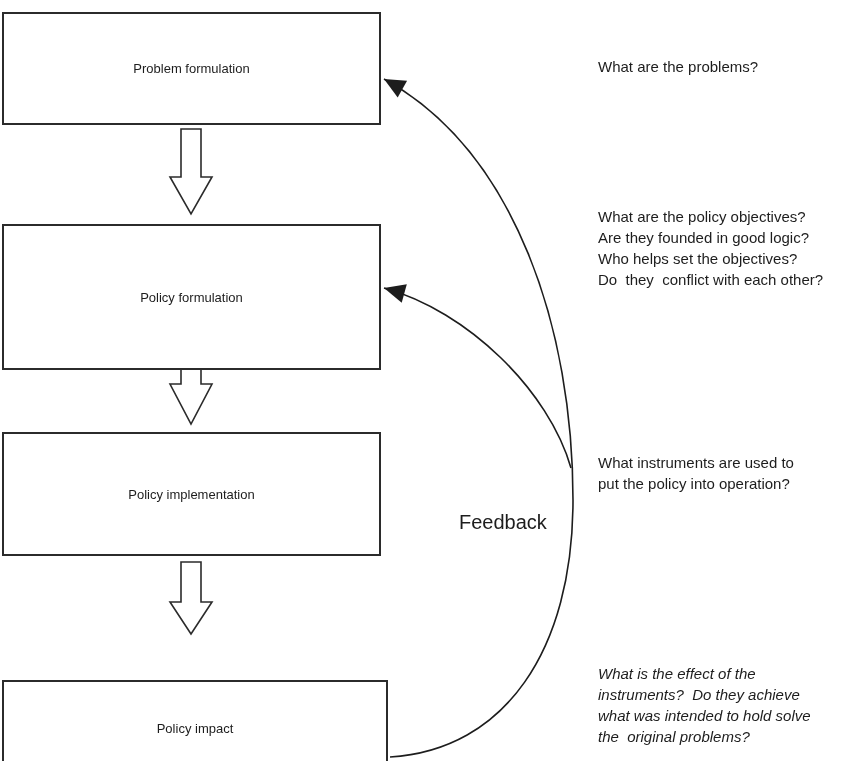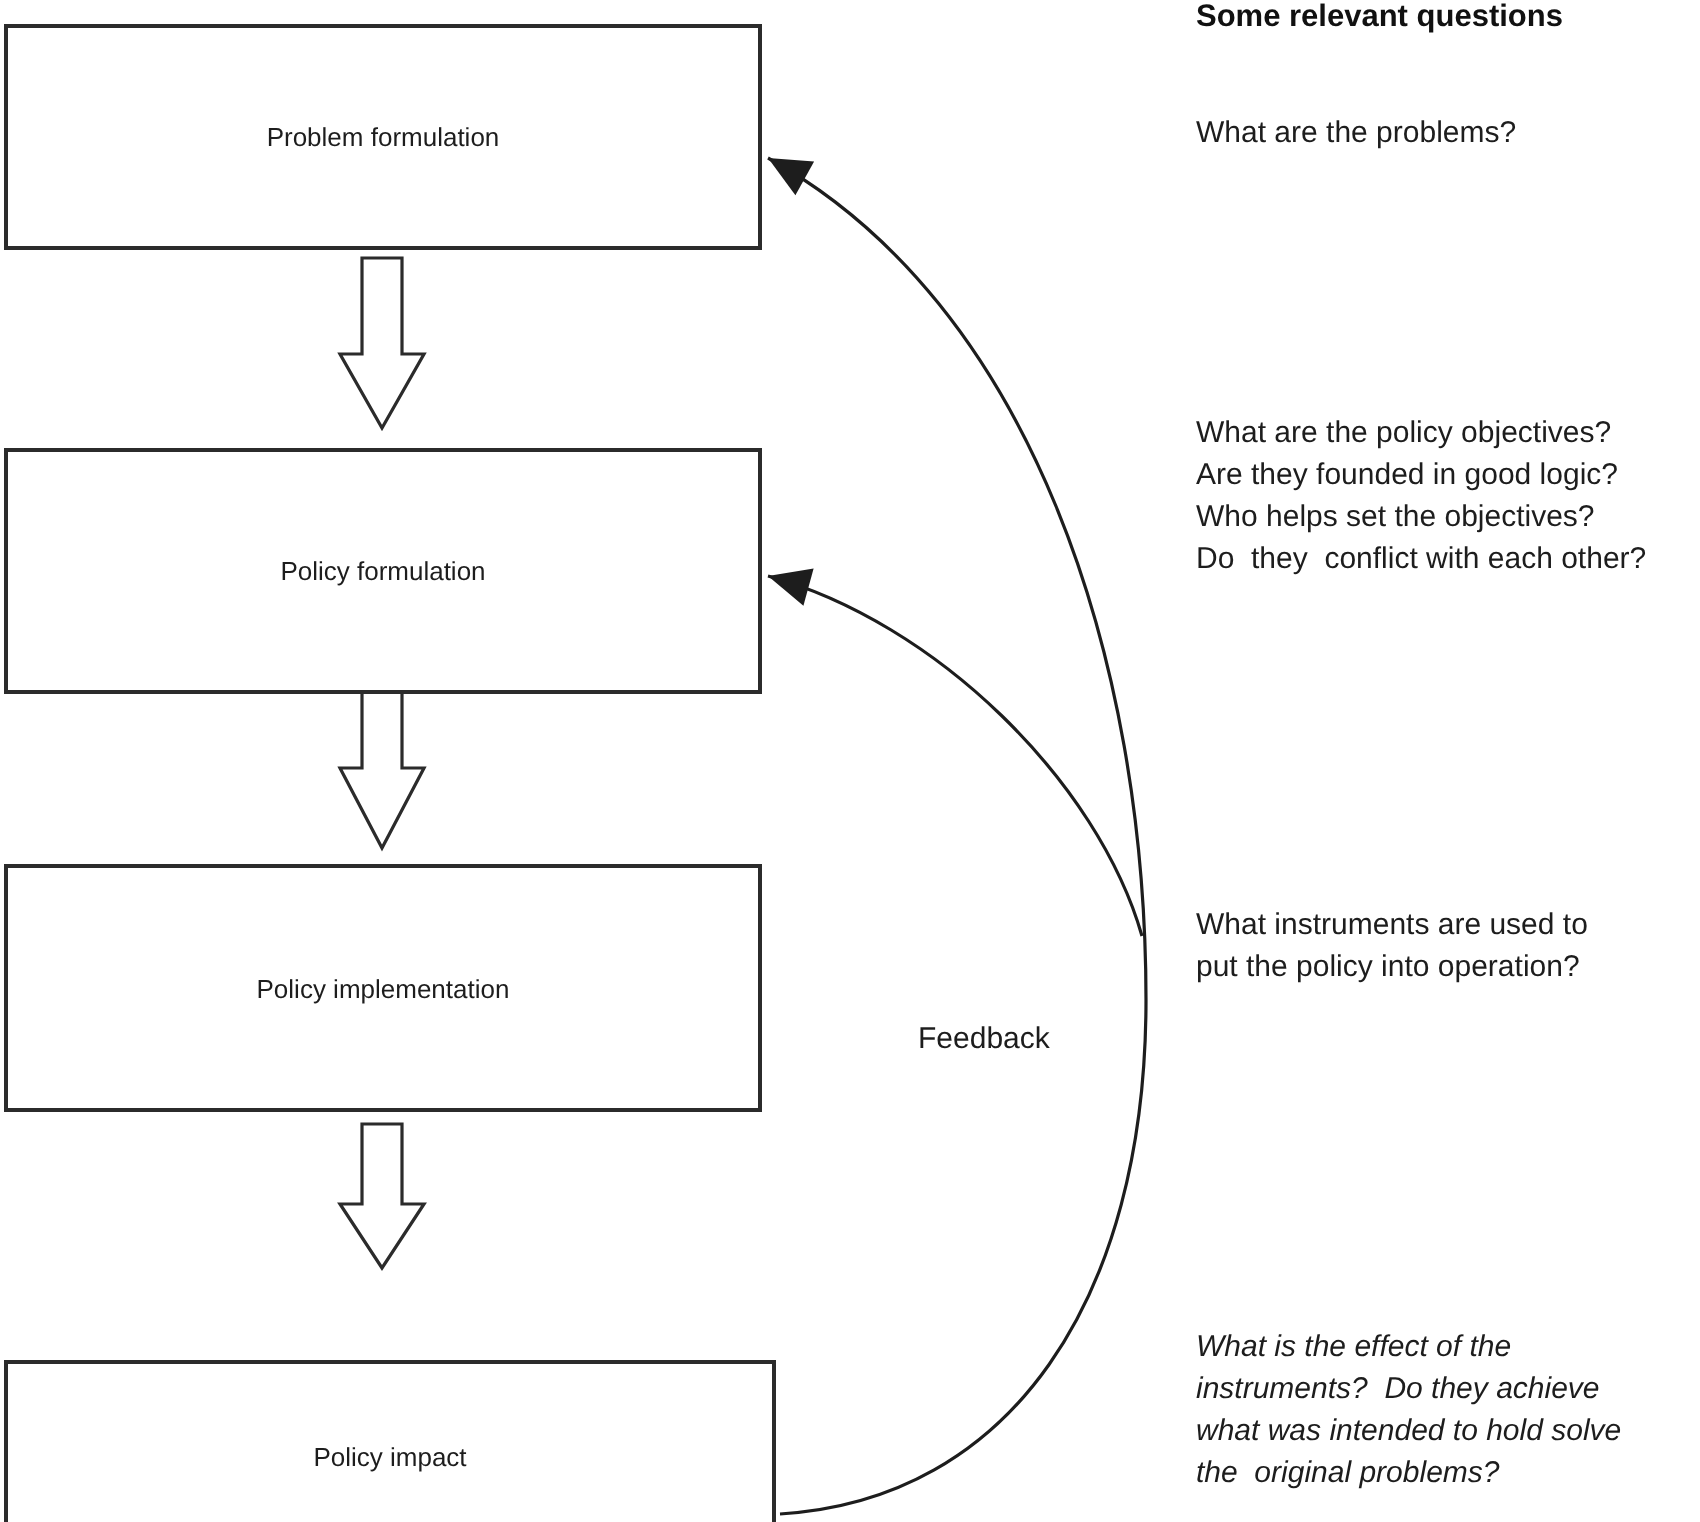--- a/index.html
+++ b/index.html
@@ -22,28 +22,28 @@
     left: 2px;
     border: 2px solid #2b2b2b;
     background: #ffffff;
     display: flex;
     align-items: center;
     justify-content: center;
     font-size: 13px;
     color: #1d1d1d;
   }
   .box-1 { top: 12px;  width: 379px; height: 113px; }
-  .box-2 { top: 224px; width: 379px; height: 123px; }
+  .box-2 { top: 224px; width: 379px; height: 146px; }
   .box-3 { top: 432px; width: 379px; height: 124px; }
   .box-4 { top: 680px; width: 386px; height: 96px; }
   .feedback-label {
     position: absolute;
     left: 459px;
     top: 511px;
-    font-size: 15px;
+    font-size: 20px;
     color: #1d1d1d;
   }
   .q-header {
     position: absolute;
     left: 598px;
     top: 0px;
     font-size: 15.5px;
     font-weight: bold;
     white-space: pre;
     color: #111111;
@@ -90,21 +90,20 @@
   </div>
   <div class="flow-box box-3">
     <span>Policy implementation</span>
   </div>
   <div class="flow-box box-4">
     <span>Policy impact</span>
   </div>
 
   <div class="feedback-label">Feedback</div>
 
-  <div class="q-header">Some relevant questions</div>
   <div class="q-item q-0">What are the problems?</div>
   <div class="q-item q-1">What are the policy objectives?
 Are they founded in good logic?
 Who helps set the objectives?
 Do  they  conflict with each other?</div>
   <div class="q-item q-2">What instruments are used to
 put the policy into operation?</div>
   <div class="q-item q-3">What is the effect of the
 instruments?  Do they achieve
 what was intended to hold solve

